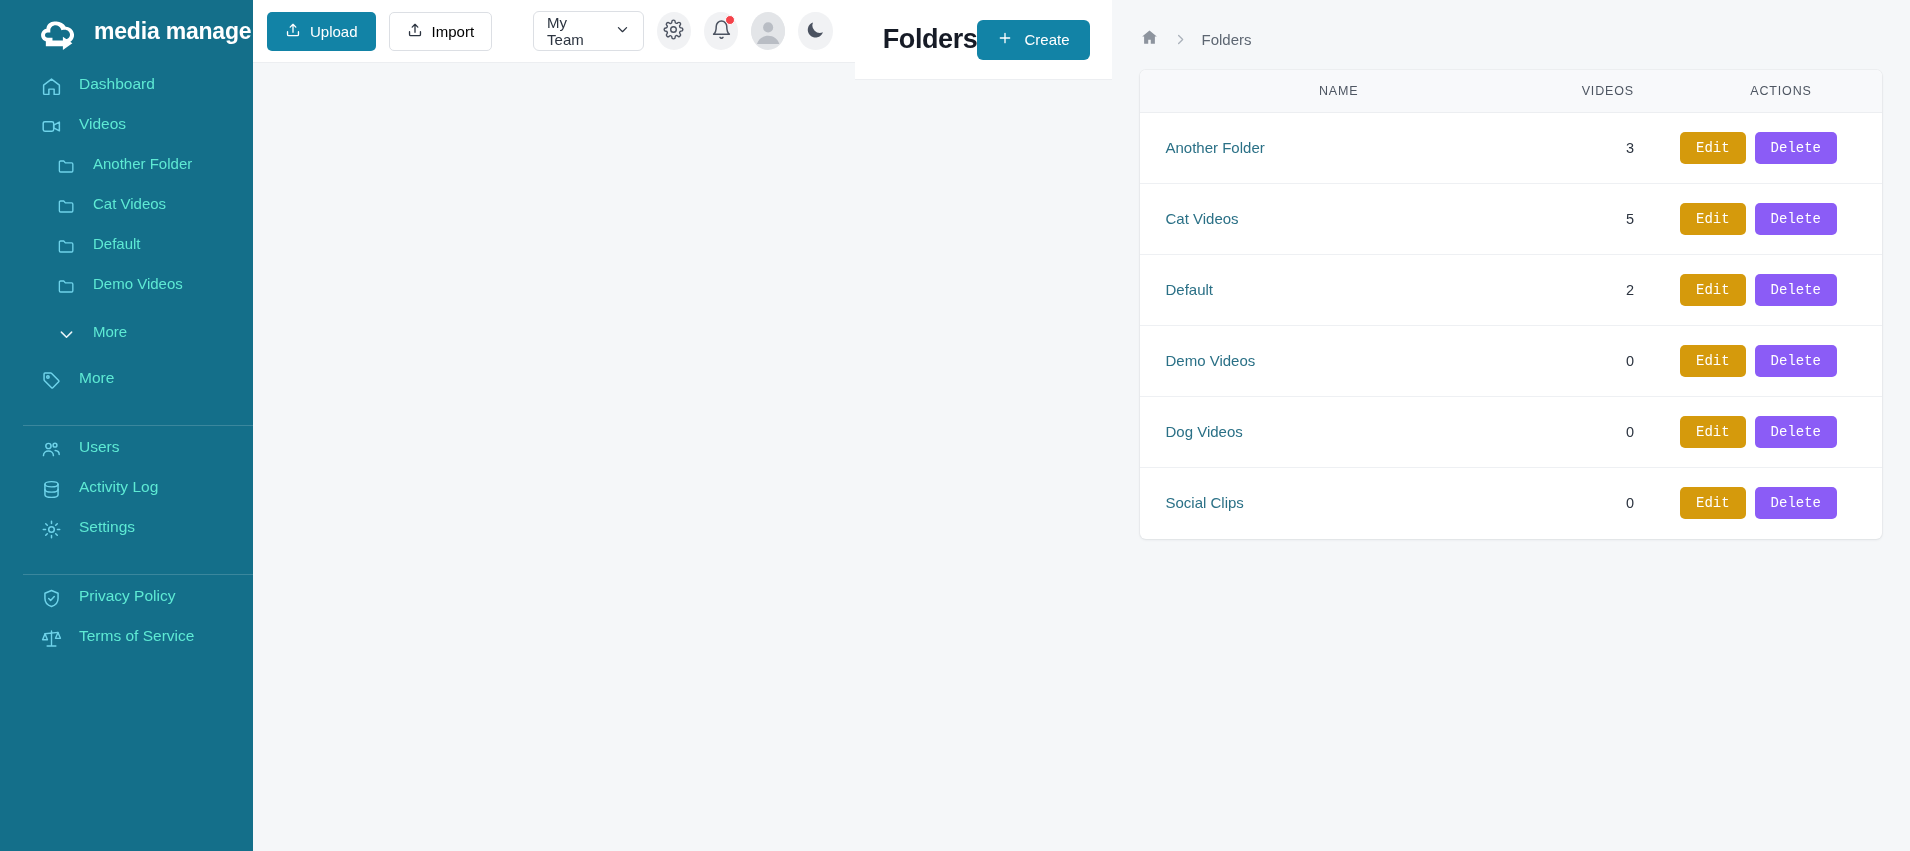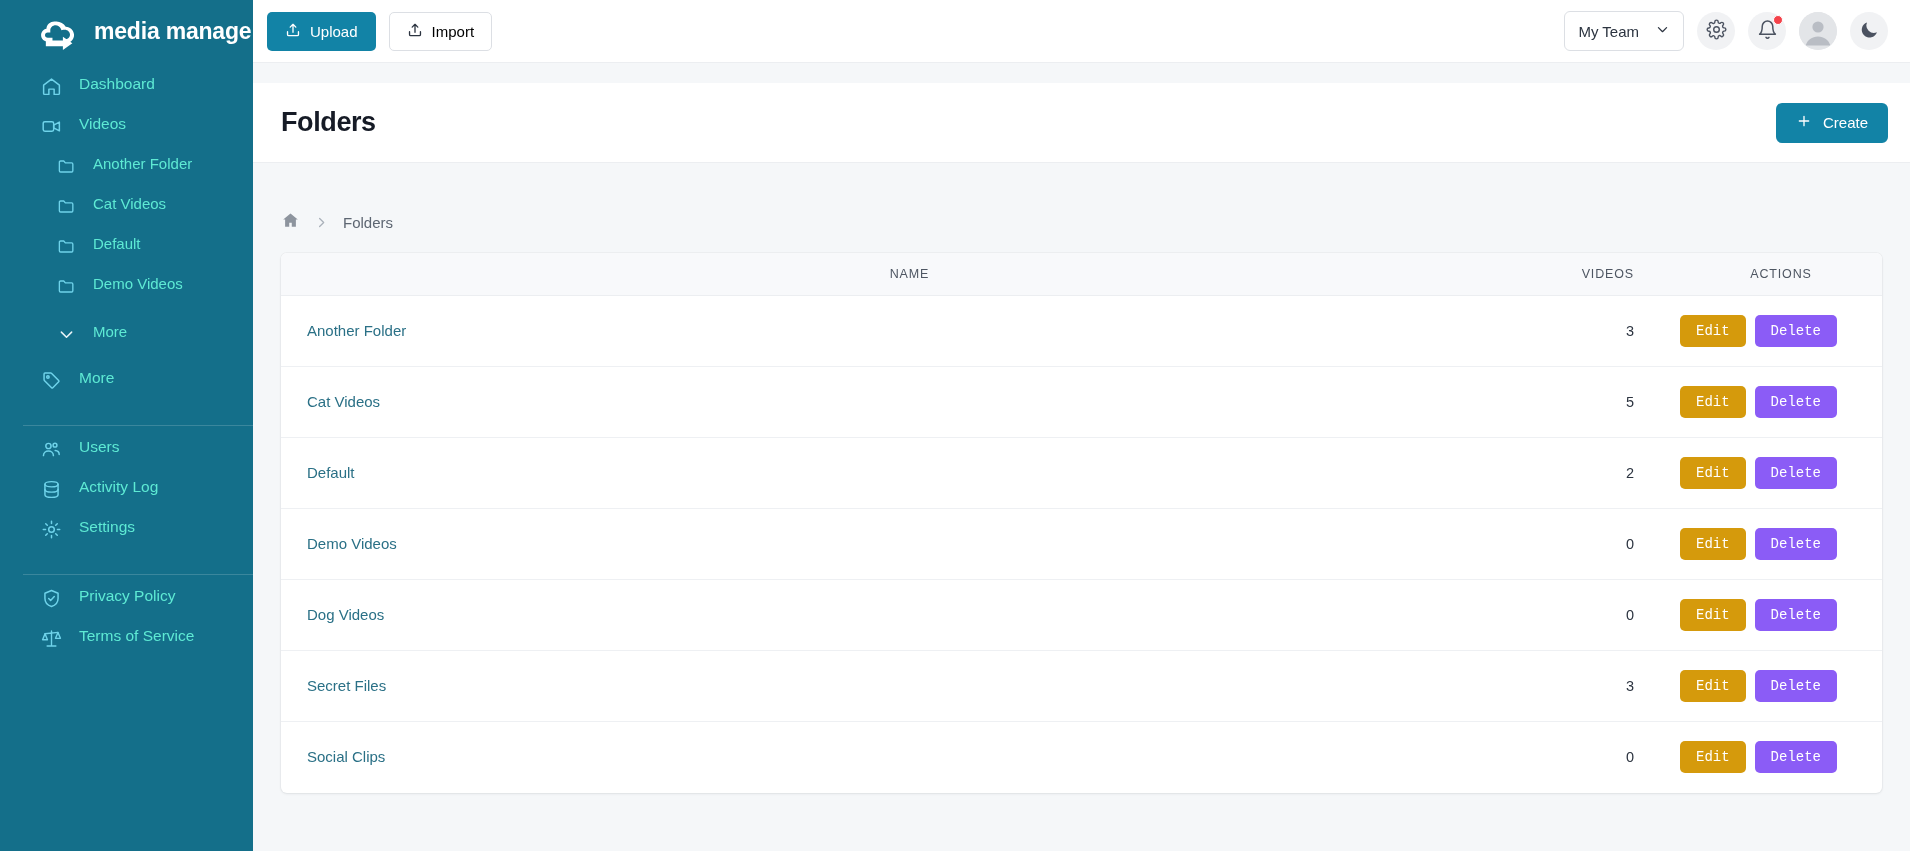--- a/index.html
+++ b/index.html
@@ -38,42 +38,43 @@
   .nav-ico { width: 23px; height: 23px; flex: 0 0 23px;
              display: flex; align-items: center; justify-content: center; }
   .nav-ico svg { display: block; }
   .nav-sub { padding-left: 33px; font-size: 15px; }
   .nav-sub .nav-ico { width: 21px; flex: 0 0 21px; }
   .sep { height: 1px; background: rgba(255,255,255,0.17); margin: 16px 0 0 0; }
   .nav-group { padding-top: 12px; }
   .spacer { flex: 1 1 auto; }
 
   
-  .main { flex: 1 1 auto; display: flex; flex-direction: column;
-          background: #f5f7f9; min-width: 0; gap: 20px; }
+  .main { flex: 1 1 auto; display: flex; flex-direction: row;
+          background: #f5f7f9; min-width: 0; }
 
   
   .topbar {
     height: 63px; background: #ffffff; display: flex; align-items: center;
     padding: 0 22px 0 14px; border-bottom: 1px solid #eceef1; flex: 0 0 63px;
   }
   .btn {
     display: inline-flex; align-items: center; gap: 9px;
     height: 39px; padding: 0 17px; border-radius: 5px;
     font-size: 15px; cursor: pointer; border: 1px solid transparent;
     white-space: nowrap;
   }
   .btn-upload { background: #1283a6; color: #fff; font-weight: 400; }
   .btn-import { background: #fff; color: #000000; border: 1px solid #dcdfe4; margin-left: 13px; }
   .topbar-right { margin-left: auto; display: flex; align-items: center; gap: 13px; }
   .team-select {
     display: inline-flex; align-items: center; gap: 16px;
     height: 40px; padding: 0 13px; border: 1px solid #dcdfe4;
     border-radius: 6px; background: #fff; font-size: 15px; color: #2c3440;
     cursor: pointer;
+    margin-left: 41px;
   }
   .circ-btn {
     width: 38px; height: 38px; border-radius: 50%;
     background: #f1f2f4; display: flex; align-items: center; justify-content: center;
     cursor: pointer; position: relative;
   }
   .dot-badge {
     position: absolute; top: 3px; right: 3px;
     width: 10px; height: 10px; border-radius: 50%;
     background: #f4424a; border: 1.5px solid #fff;
@@ -458,32 +459,20 @@
               </td>
               <td class="c-videos">0</td>
               <td class="c-actions">
                 <div class="act-wrap">
                   <span class="btn-edit">Edit</span>
                   <span class="btn-del">Delete</span>
                 </div>
               </td>
             </tr>
 
-            <tr>
-              <td>
-                <span class="folder-link">Secret Files</span>
-              </td>
-              <td class="c-videos">3</td>
-              <td class="c-actions">
-                <div class="act-wrap">
-                  <span class="btn-edit">Edit</span>
-                  <span class="btn-del">Delete</span>
-                </div>
-              </td>
-            </tr>
 
             <tr>
               <td>
                 <span class="folder-link">Social Clips</span>
               </td>
               <td class="c-videos">0</td>
               <td class="c-actions">
                 <div class="act-wrap">
                   <span class="btn-edit">Edit</span>
                   <span class="btn-del">Delete</span>

